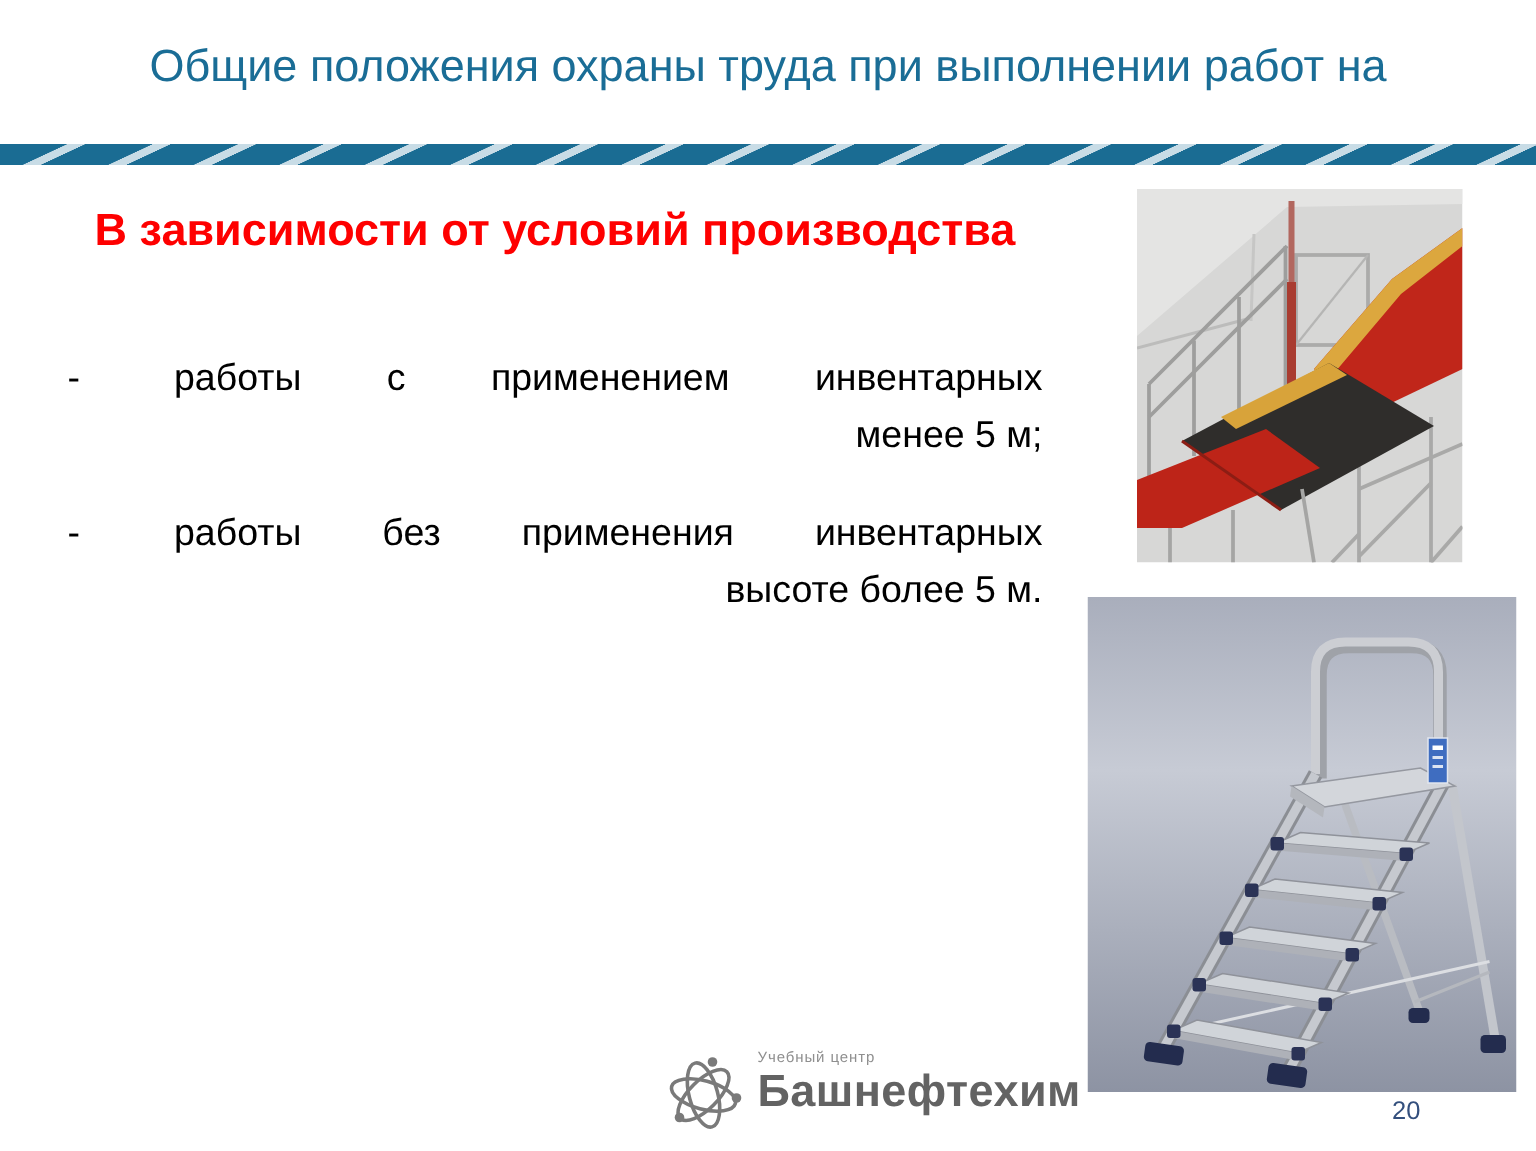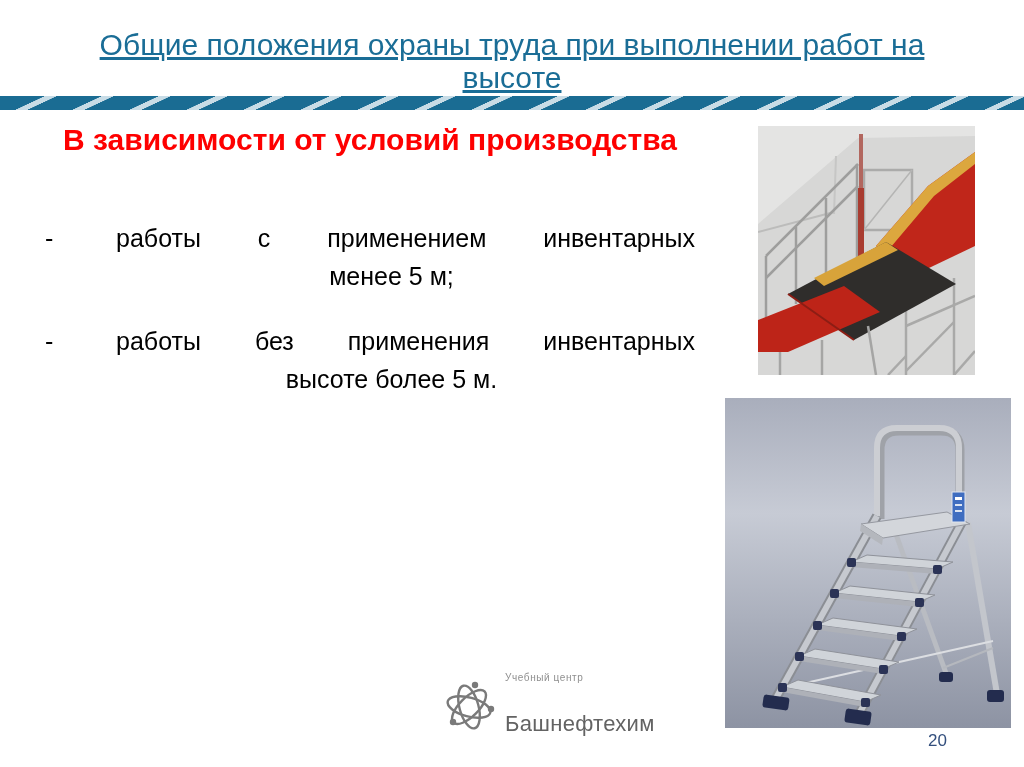--- a/index.html
+++ b/index.html
@@ -10,72 +10,70 @@
   }
   .slide{position:absolute;inset:0;background:#fff;}
 
   
   .title{
     position:absolute;top:28px;left:12px;right:12px;margin:0;
     text-align:center;font-weight:400;
     font-size:30px;line-height:33px;
     color:var(--title,#1a6d96);
   }
-  .title span{display:block;text-decoration:underline;}
+  .title span{display:block;}
 
   
   .band{position:absolute;top:96px;left:0;width:1024px;height:14px;line-height:0;}
   .band-dark{fill:var(--band-dark,#1a6c93);}
   .band-light{fill:var(--band-light,#c8dce6);}
 
   
-  .text-col{position:absolute;left:45px;top:117px;width:650px;}
+  .text-col{position:absolute;left:45px;top:131px;width:650px;}
   .heading{
     color:var(--heading,#fe0000);
     font-weight:700;font-size:30px;line-height:45px;text-align:center;
   }
   .heading span{display:block;}
   .bullets{margin-top:57px;color:var(--body-text,#000);}
   .bullet{display:flex;font-size:25px;line-height:38px;}
   .bullet + .bullet{margin-top:27px;}
   .marker{width:43px;flex:none;}
   .btext{flex:1;}
   .jline{text-align:justify;text-align-last:justify;margin-left:28px;}
-  .lline{text-align:center;}
+  .lline{text-align:right;}
 
   
   .photo1{position:absolute;left:758px;top:126px;width:217px;height:249px;line-height:0;}
   .photo2{position:absolute;left:725px;top:398px;width:286px;height:330px;line-height:0;}
 
   
-  .logo{position:absolute;left:441px;top:672px;display:flex;align-items:center;}
+  .logo{position:absolute;left:441px;top:700px;display:flex;align-items:flex-start;}
   .logo-icon{width:56px;height:56px;line-height:0;}
   .logo-text{margin-left:8px;}
   .logo-small{
     font-size:10px;letter-spacing:0.6px;
     color:var(--logo-text-small,#8f8f8f);
   }
   .logo-big{
-    font-size:22px;font-weight:400;letter-spacing:0.3px;
+    font-size:30px;font-weight:700;letter-spacing:0.3px;
     color:var(--logo-text-big,#636363);
-    margin-top:28px;
   }
   .page-number{
     position:absolute;left:928px;top:731px;width:30px;
     font-size:17px;color:var(--page-number,#334f7d);
   }
 </style>
 </head>
 <body>
 
 <div class="slide">
 
   <h1 class="title">
     <span>Общие положения охраны труда при выполнении работ на</span>
-    <span>высоте</span>
   </h1>
 
   <div class="band">
     <svg width="1024" height="14">
       <defs>
         <pattern id="bandp" width="57" height="14" patternUnits="userSpaceOnUse" patternTransform="skewX(-65)">
           <rect width="57" height="14" class="band-dark"></rect>
           <rect x="45" width="12" height="14" class="band-light"></rect>
         </pattern>
       </defs>

